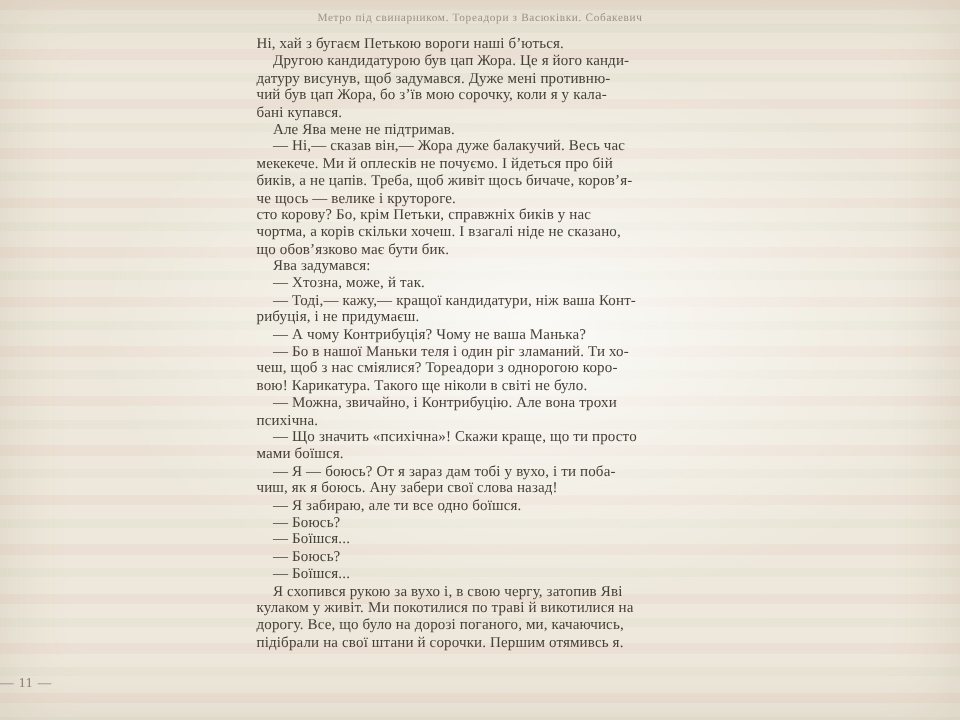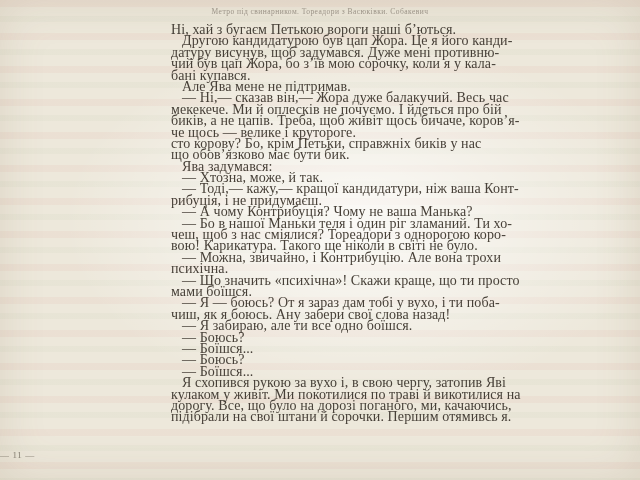--- a/index.html
+++ b/index.html
@@ -24,21 +24,21 @@
     top: 7px; left: 0; width: 100%;
     text-align: center;
     font-size: 7.5px;
     letter-spacing: 0.45px;
     color: #9a9286;
   }
   .text-block {
     position: absolute;
     left: 171px; top: 24px;
     width: 300px;
-    font-size: 14px;
+    font-size: 10px;
     line-height: 11.4px;
     color: #474038;
     letter-spacing: 0.1px;
   }
   .text-block .line { white-space: nowrap; height: 11.4px; }
   .text-block .line.indent { padding-left: 11px; }
   .page-number {
     position: absolute;
     top: 450px; left: 0; width: 100%;
     text-align: left;
@@ -58,20 +58,21 @@
       <div class="line indent">Другою кандидатурою був цап Жора. Це я його канди-</div>
       <div class="line">датуру висунув, щоб задумався. Дуже мені противню-</div>
       <div class="line">чий був цап Жора, бо з’їв мою сорочку, коли я у кала-</div>
       <div class="line">бані купався.</div>
       <div class="line indent">Але Ява мене не підтримав.</div>
       <div class="line indent">— Ні,— сказав він,— Жора дуже балакучий. Весь час</div>
       <div class="line">мекекече. Ми й оплесків не почуємо. І йдеться про бій</div>
       <div class="line">биків, а не цапів. Треба, щоб живіт щось бичаче, коров’я-</div>
       <div class="line">че щось — велике і крутороге.</div>
       <div class="line">сто корову? Бо, крім Петьки, справжніх биків у нас</div>
+      <div class="line">чортма, а корів скільки хочеш. І взагалі ніде не сказано,</div>
       <div class="line">що обов’язково має бути бик.</div>
       <div class="line indent">Ява задумався:</div>
       <div class="line indent">— Хтозна, може, й так.</div>
       <div class="line indent">— Тоді,— кажу,— кращої кандидатури, ніж ваша Конт-</div>
       <div class="line">рибуція, і не придумаєш.</div>
       <div class="line indent">— А чому Контрибуція? Чому не ваша Манька?</div>
       <div class="line indent">— Бо в нашої Маньки теля і один ріг зламаний. Ти хо-</div>
       <div class="line">чеш, щоб з нас сміялися? Тореадори з однорогою коро-</div>
       <div class="line">вою! Карикатура. Такого ще ніколи в світі не було.</div>
       <div class="line indent">— Можна, звичайно, і Контрибуцію. Але вона трохи</div>

